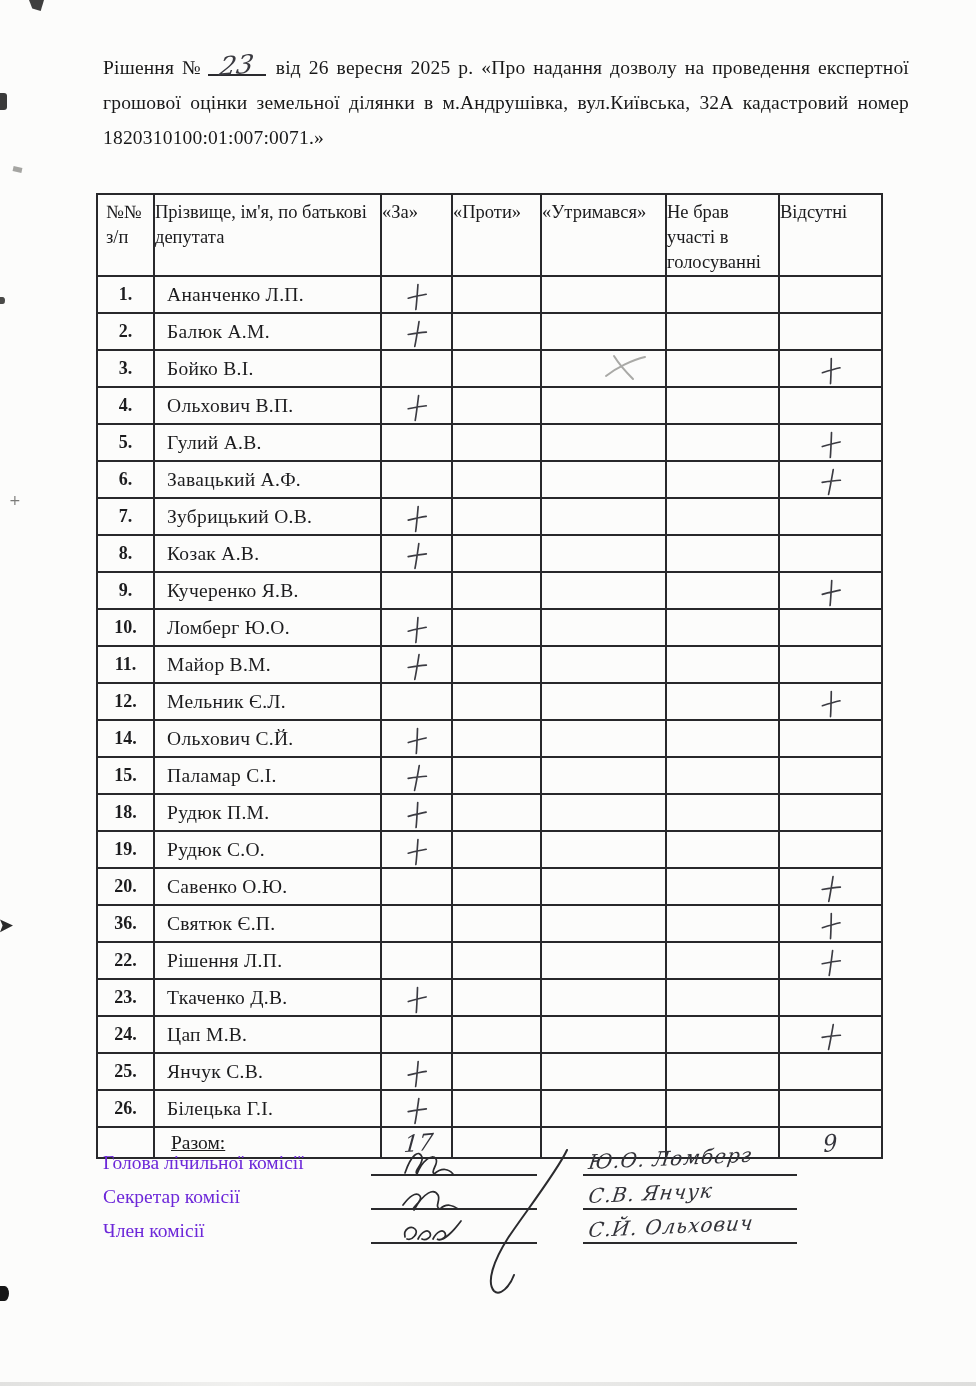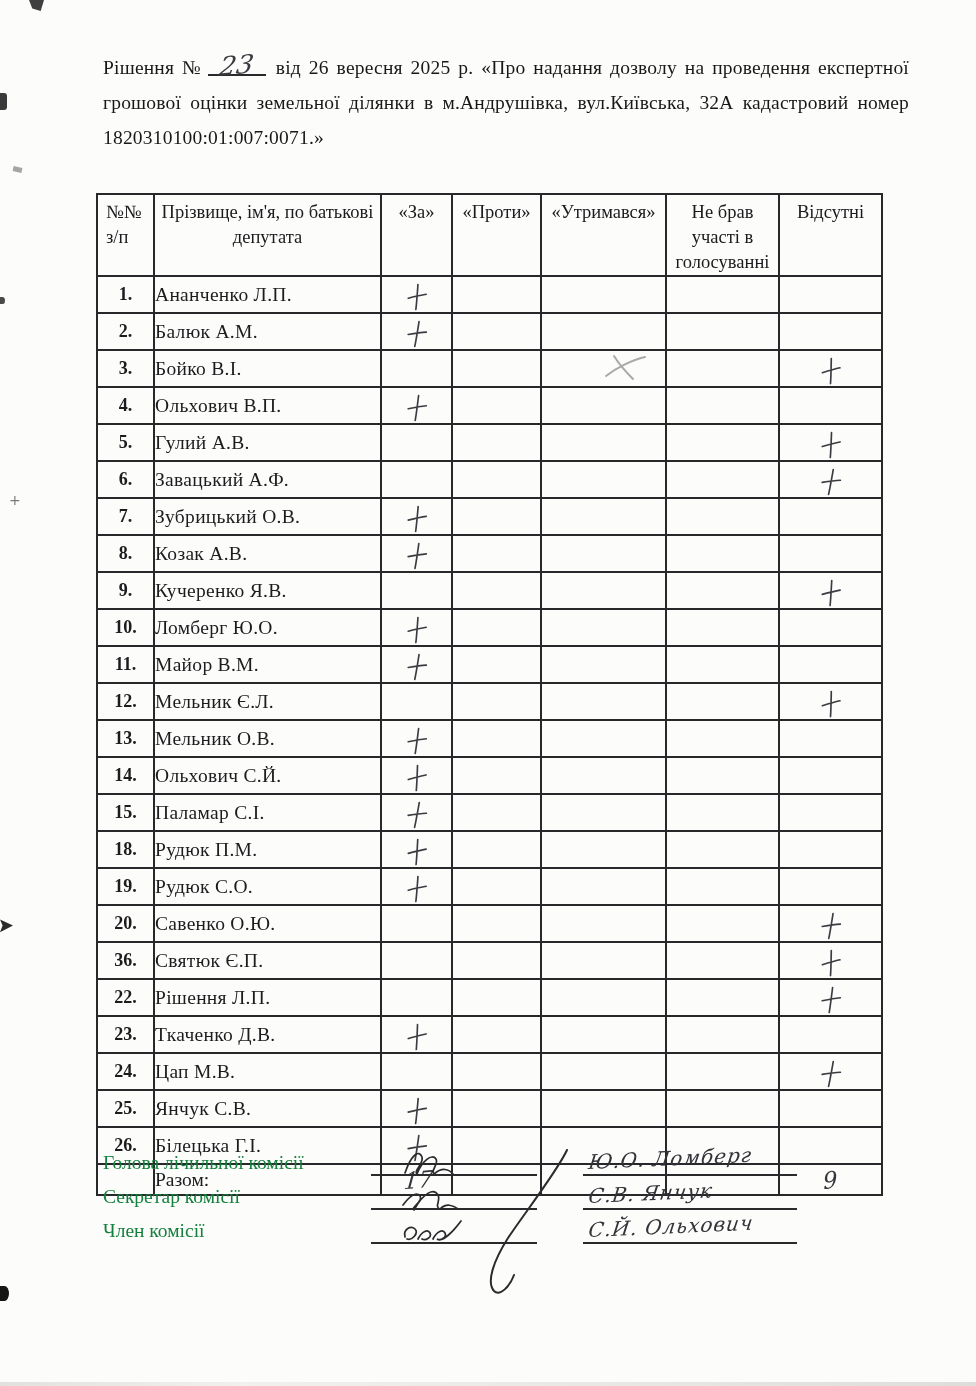--- a/index.html
+++ b/index.html
@@ -14,38 +14,38 @@
   .num-wrap { display:inline-block; width:58px; border-bottom:2px solid #2a2a2e; text-align:center;
               margin:0 10px 0 4px; height:26px; vertical-align:baseline; }
   .hand-title-num { display:inline-block; font-family:"DejaVu Serif", serif; font-style:italic;
                     font-size:26px; color:#3a3a40; transform:skewX(-14deg) rotate(-5deg); line-height:22px; }
 
   
   table.vote { position:absolute; left:96px; top:193px; width:785px;
                border-collapse:collapse; table-layout:fixed; }
   table.vote th, table.vote td { border:2px solid #28282b; overflow:visible; }
   thead th { height:79px; vertical-align:top; font-weight:normal; font-size:18.5px;
-             line-height:25px; padding-top:5px; text-align:center; color:#1b1b1d; }
+             line-height:25px; padding-top:5px; text-align:left; color:#1b1b1d; }
   thead th.h-num { text-align:left; padding-left:8px; }
   tbody td { height:31.4px; font-size:19.5px; vertical-align:middle; }
   td.c-num { text-align:center; font-weight:bold; font-size:18px; }
-  td.c-name { padding-left:0; letter-spacing:.3px; }
+  td.c-name { padding-left:12px; letter-spacing:.3px; }
   td.c-vote { text-align:center; }
   .mark { display:inline-block; overflow:visible; }
-  td.c-total-label { padding-left:0; font-size:19.5px; }
+  td.c-total-label { padding-left:16px; font-size:19.5px;text-decoration:underline; }
   .hand-num { font-family:"DejaVu Serif", serif; font-style:italic; font-size:23px; color:#34343b;
               display:inline-block; }
   .hand-17 { transform:rotate(-5deg) skewX(-10deg); }
   .hand-9  { transform:rotate(-9deg) skewX(-6deg); }
   td.c-total-za { text-align:left; padding-left:22px; }
 
   
   .signatures { position:absolute; left:103px; top:1142px; width:720px; }
   .sig-row { display:flex; align-items:flex-end; height:34px; }
-  .sig-role { width:268px; font-size:19.5px; line-height:27px; color:#15803d; }
+  .sig-role { width:268px; font-size:19.5px; line-height:27px; color:#6d28d9; }
   .sig-line { position:relative; width:166px; height:100%; border-bottom:2px solid #2a2a2c; }
   .sig-line svg { position:absolute; left:30px; bottom:-5px; overflow:visible; }
   .sig-name-line { position:relative; margin-left:46px; width:214px; height:100%; border-bottom:2px solid #2a2a2c; }
   .hand-name { position:absolute; left:4px; bottom:0; white-space:nowrap;
                font-family:"DejaVu Serif", serif; font-style:italic; font-size:20px; letter-spacing:1px;
                color:#323238; transform:rotate(-2.5deg) skewX(-10deg); transform-origin:left bottom; }
   .flourish { position:absolute; left:452px; top:1136px; overflow:visible; }
 
   
   .artifact { position:absolute; pointer-events:none; }
@@ -229,31 +229,20 @@
           <td class="c-name">Мельник Є.Л.</td>
           <td class="c-vote"></td>
           <td class="c-vote"></td>
           <td class="c-vote"></td>
           <td class="c-vote"></td>
           <td class="c-vote"><svg class="mark" width="24" height="30" viewBox="0 0 26 32" style="transform:translateY(5px) rotate(-5deg)">
      <path d="M14.5 2.5 C13.6 11 12.6 21 11.3 29.5 M3.5 17 C9.5 15.7 17.5 14.1 23 13.4" stroke="#3b3b42" stroke-width="1.8" fill="none" stroke-linecap="round"></path>
             </svg></td>
         </tr>
         <tr>
-          <td class="c-num">13.</td>
-          <td class="c-name">Мельник О.В.</td>
-          <td class="c-vote"><svg class="mark" width="24" height="30" viewBox="0 0 26 32" style="transform:translateY(5px) rotate(1deg)">
-     <path d="M14.5 2.5 C13.6 11 12.6 21 11.3 29.5 M3.5 17 C9.5 15.7 17.5 14.1 23 13.4" stroke="#3b3b42" stroke-width="1.8" fill="none" stroke-linecap="round"></path>
-            </svg></td>
-          <td class="c-vote"></td>
-          <td class="c-vote"></td>
-          <td class="c-vote"></td>
-          <td class="c-vote"></td>
-        </tr>
-        <tr>
           <td class="c-num">14.</td>
           <td class="c-name">Ольхович С.Й.</td>
           <td class="c-vote"><svg class="mark" width="24" height="30" viewBox="0 0 26 32" style="transform:translateY(5px) rotate(-4deg)">
      <path d="M14.5 2.5 C13.6 11 12.6 21 11.3 29.5 M3.5 17 C9.5 15.7 17.5 14.1 23 13.4" stroke="#3b3b42" stroke-width="1.8" fill="none" stroke-linecap="round"></path>
             </svg></td>
           <td class="c-vote"></td>
           <td class="c-vote"></td>
           <td class="c-vote"></td>
           <td class="c-vote"></td>
         </tr>

